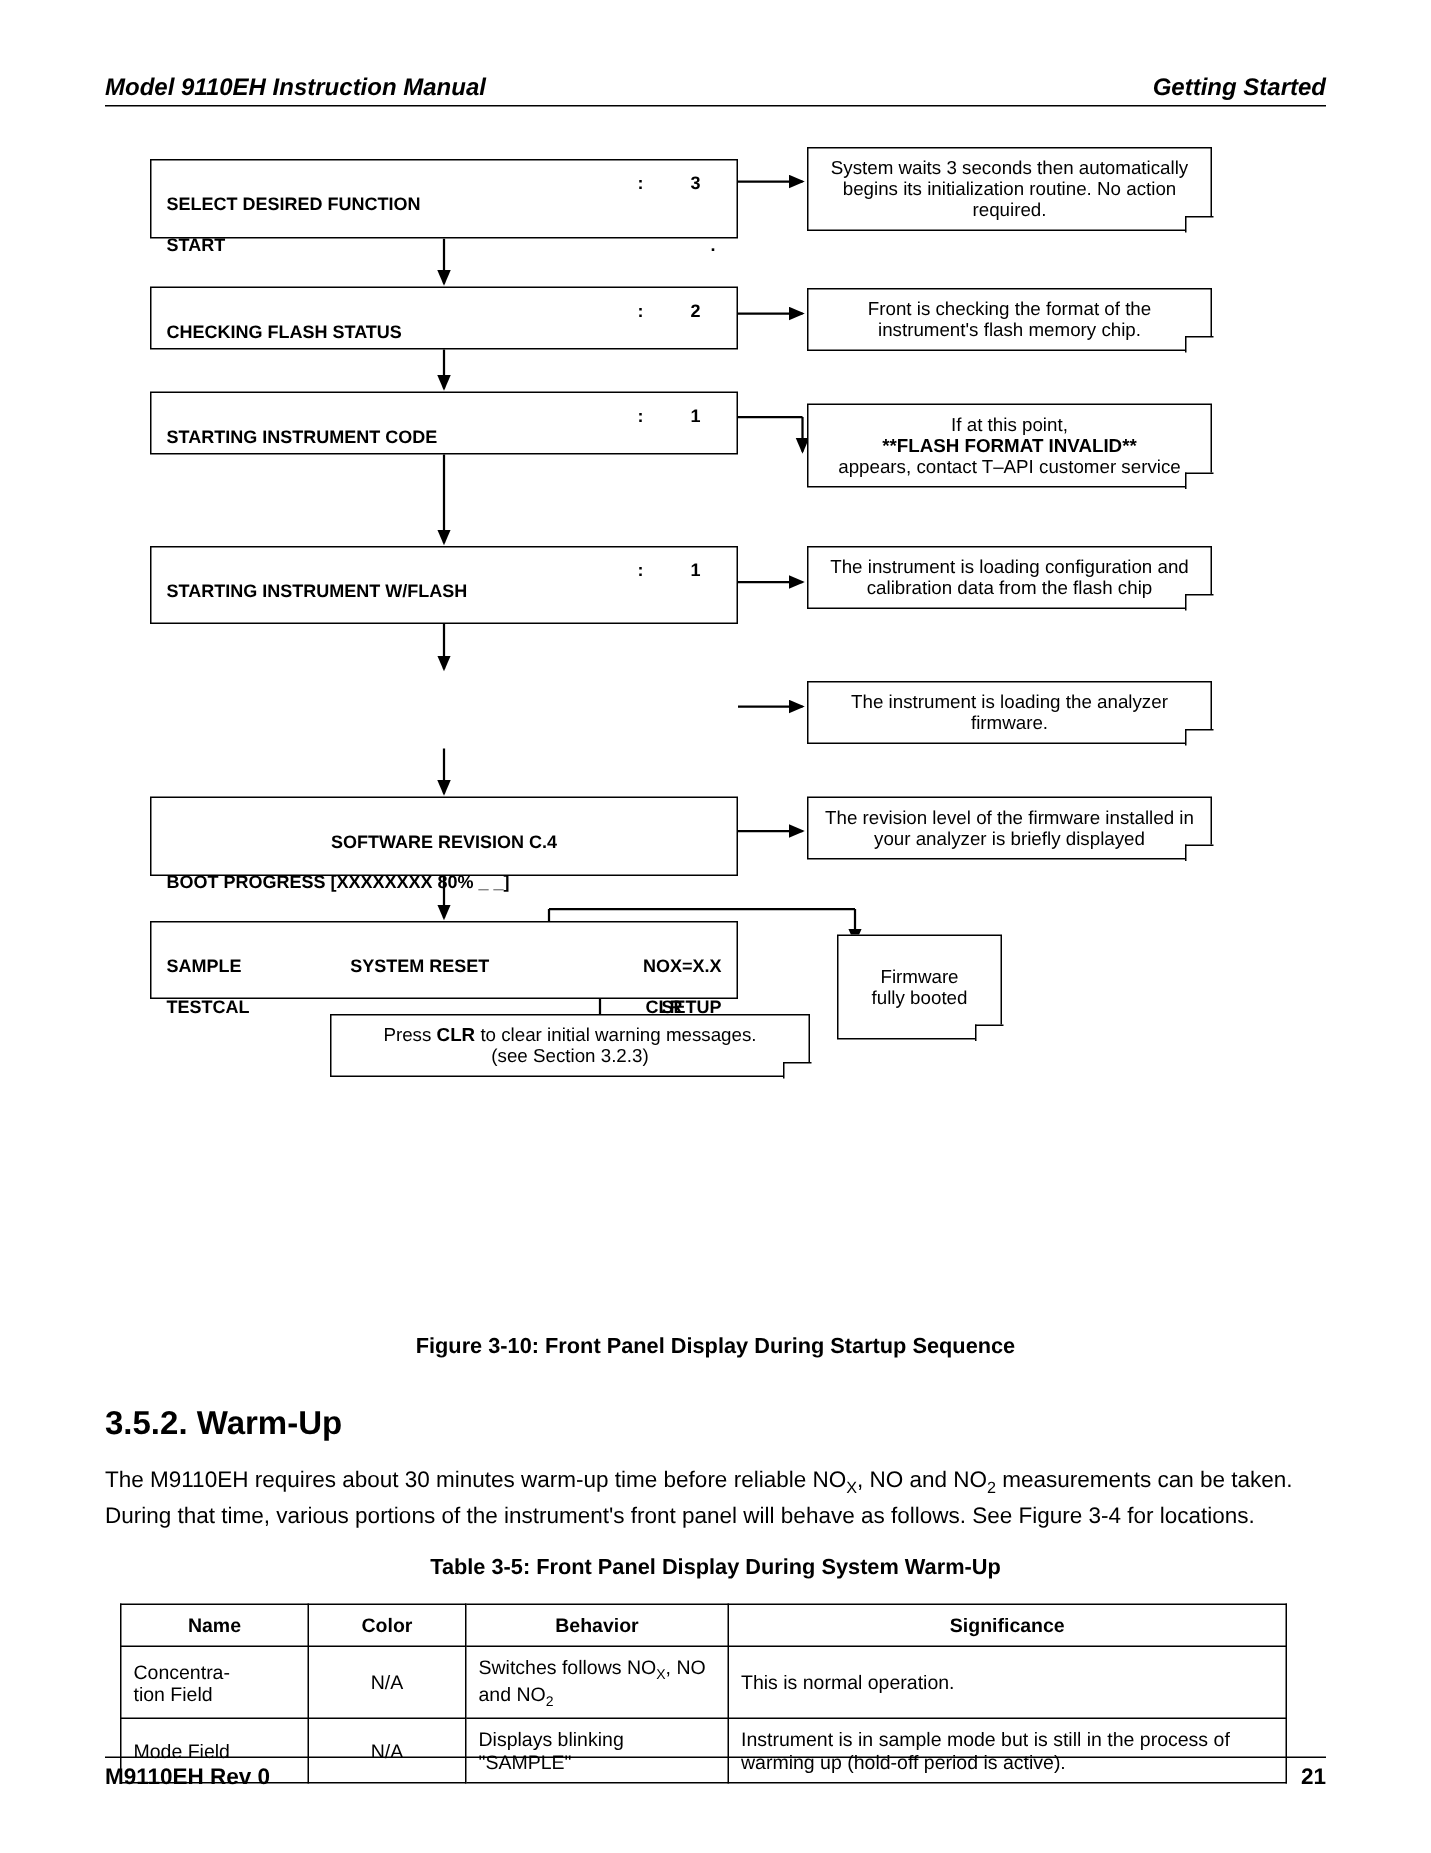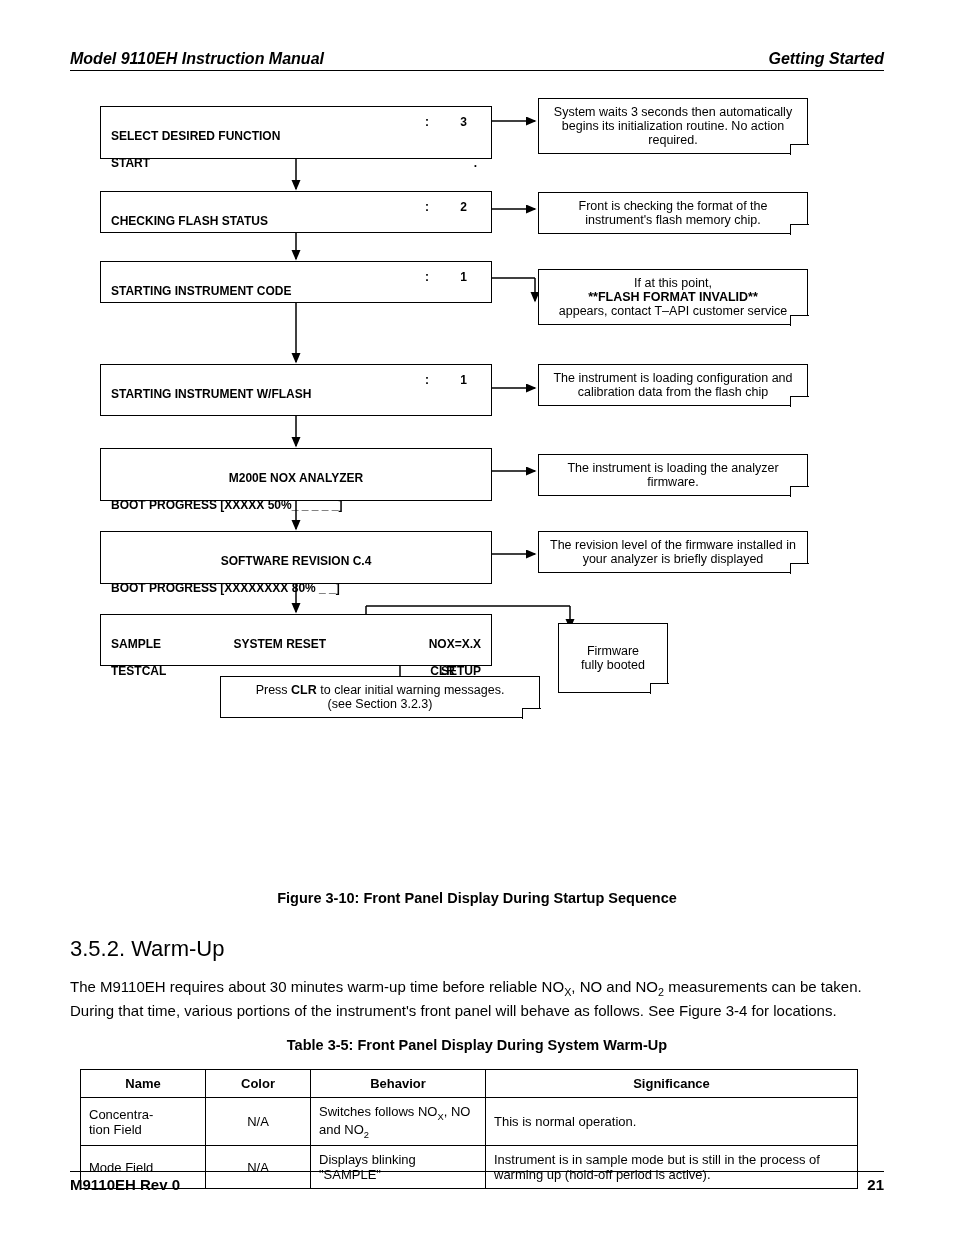--- a/index.html
+++ b/index.html
@@ -72,21 +72,21 @@
   .line { stroke: #000; stroke-width: 1.5; fill: none; }
 
   .fig-caption {
     text-align: center;
     font-weight: bold;
     font-size: 14.5px;
     margin-top: 18px;
     margin-bottom: 30px;
   }
   .section-h {
-    font-weight: normal;
+    font-weight: bold;
     font-size: 22px;
     margin-bottom: 14px;
   }
   .body-p {
     font-size: 15px;
     line-height: 1.4;
     margin-bottom: 16px;
   }
   .table-caption {
     text-align: center;
@@ -188,28 +188,20 @@
       <div class="colon-num">: 1</div>
     </div>
 
     <div class="box lcd" style="top:258px;height:52px">
       <div class="lcd-row1">
           <span>STARTING INSTRUMENT  W/FLASH</span>
         </div>
       <div class="colon-num">: 1</div>
     </div>
 
-    <div class="box lcd" style="top:342px;height:53px">
-      <div class="lcd-row1" style="justify-content:center">
-          <span>M200E NOX ANALYZER</span>
-        </div>
-      <div class="lcd-row2">
-          <span>BOOT PROGRESS [XXXXX 50%_ _ _ _ _]</span>
-        </div>
-    </div>
 
     <div class="box lcd" style="top:425px;height:53px">
       <div class="lcd-row1" style="justify-content:center">
           <span>SOFTWARE REVISION C.4</span>
         </div>
       <div class="lcd-row2">
           <span>BOOT PROGRESS [XXXXXXXX 80%  _ _]</span>
         </div>
     </div>
 

